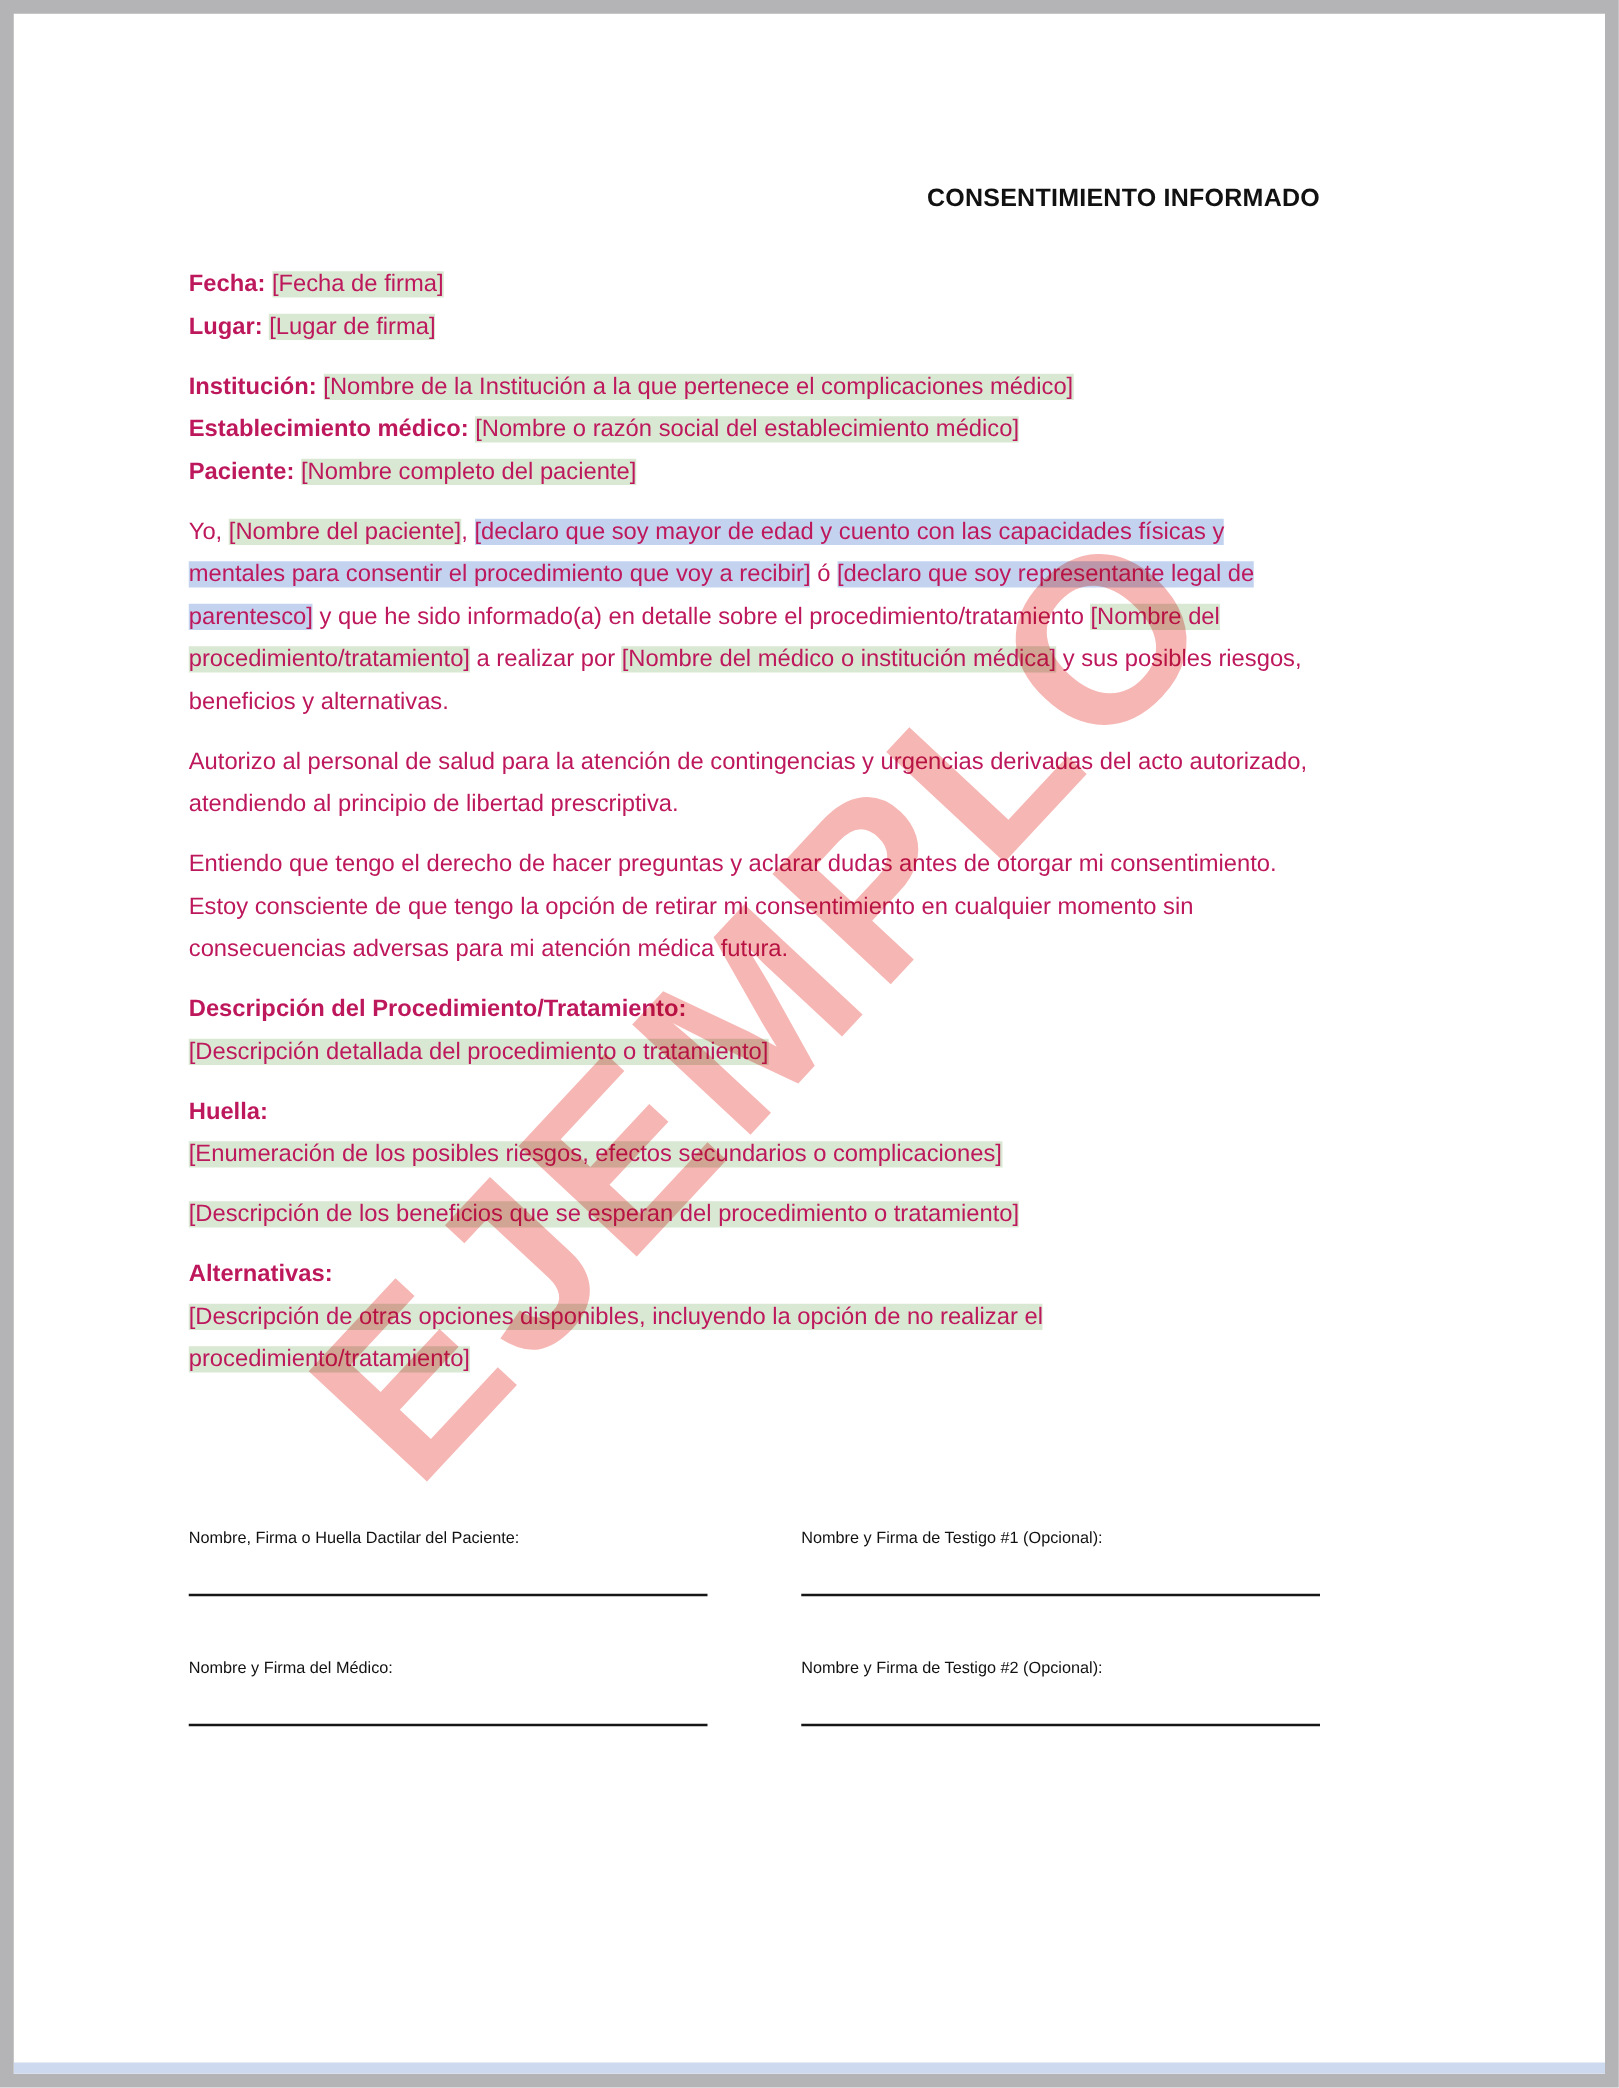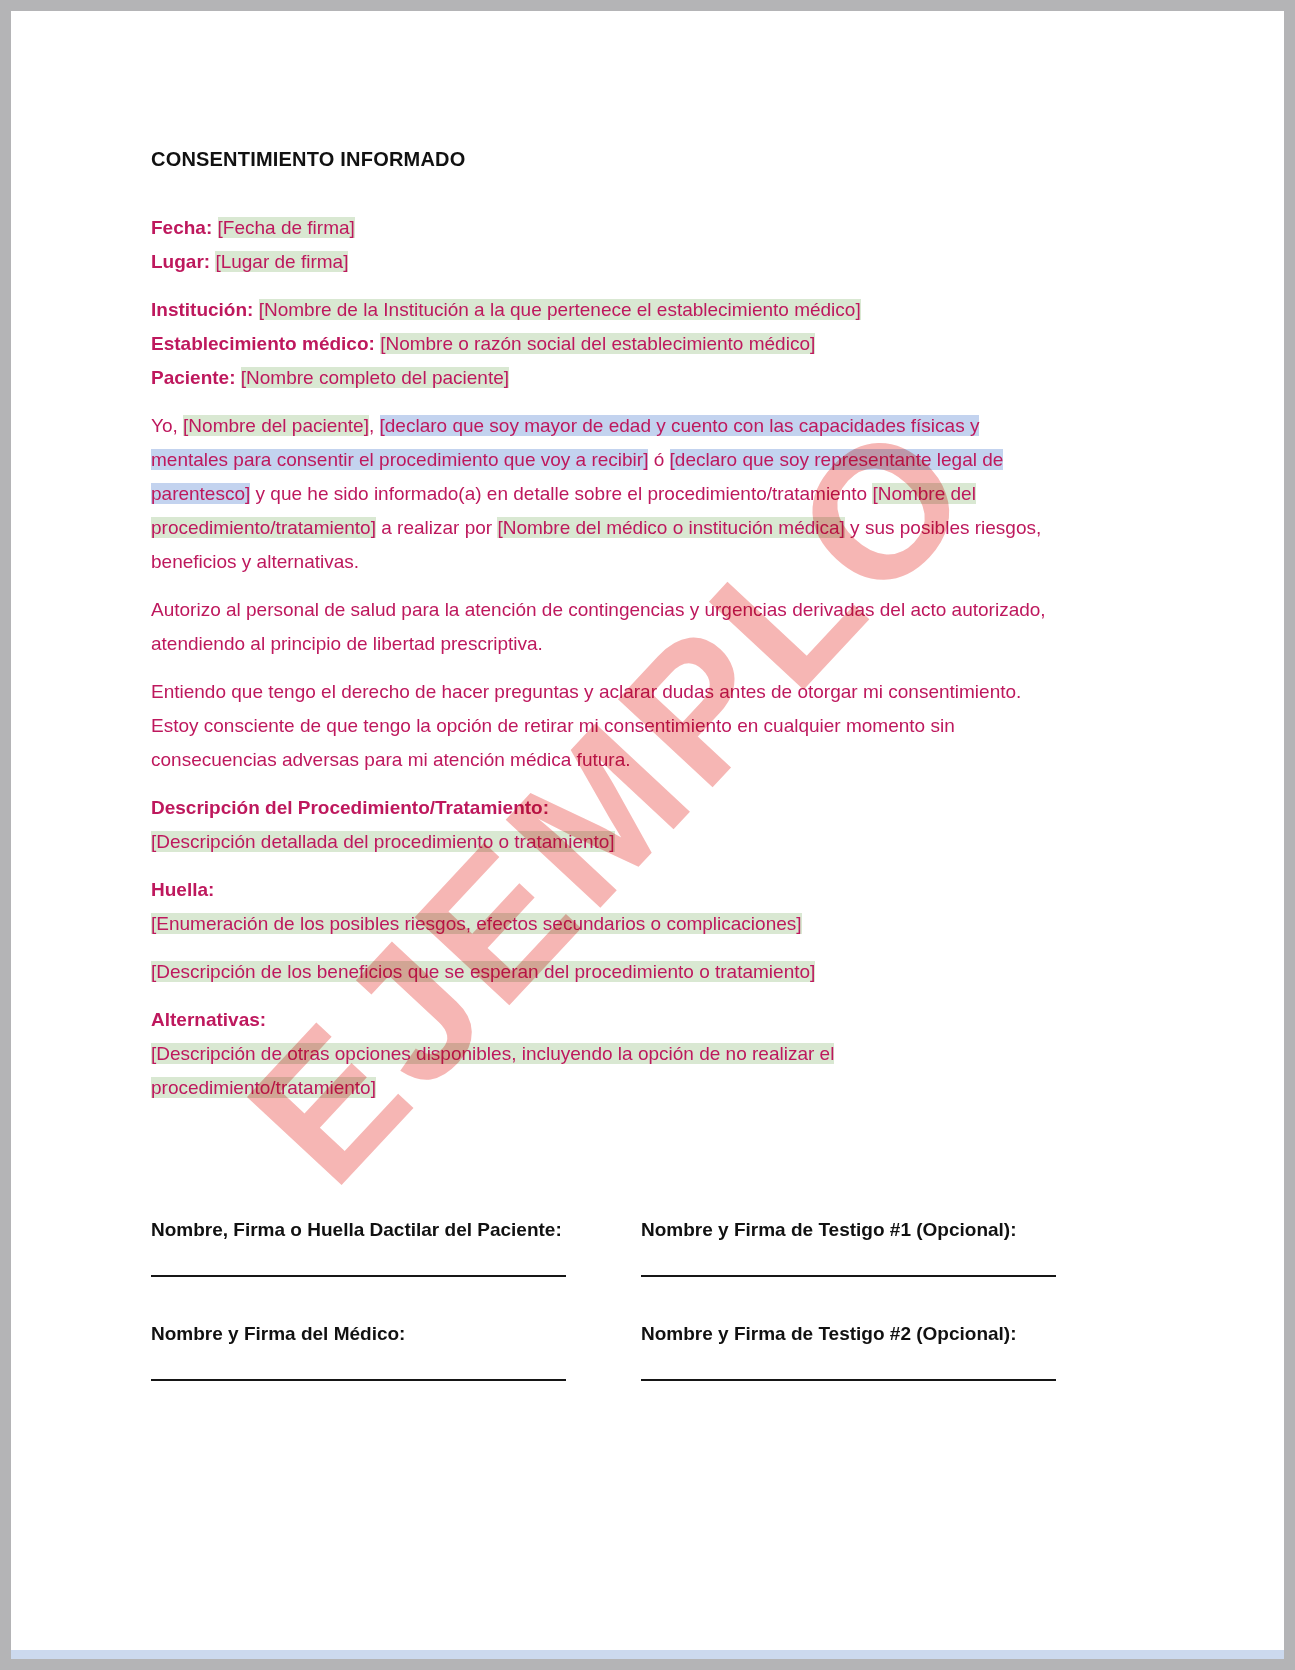--- a/index.html
+++ b/index.html
@@ -13,21 +13,21 @@
   .page {
     position: absolute;
     left: 11px; top: 11px; right: 11px; bottom: 11px;
     background: #ffffff;
     box-sizing: border-box;
     padding: 137px 228px 0 140px;
     overflow: hidden;
   }
   .title {
     margin: 0 0 40px 0;
-    text-align: left;
+    text-align: right;
     font-size: 20px;
     font-weight: bold;
     color: #111;
     letter-spacing: 0.2px;
   }
   p { margin: 0; font-size: 19px; line-height: 34px; color: #be185d; }
   .block { margin-bottom: 14px; }
   .para-block { margin-bottom: 14px; }
   strong, .bold { font-weight: bold; }
   .hl-green { background: #d9e8d2; }
@@ -47,22 +47,22 @@
     pointer-events: none;
     z-index: 5;
   }
   .sig-grid {
     display: grid;
     grid-template-columns: 1fr 1fr;
     column-gap: 75px;
     margin-top: 108px;
   }
   .sig-label {
-    font-size: 19px;
-    font-weight: bold;
+    font-size: 13px;
+    font-weight: normal;
     line-height: 34px;
     white-space: nowrap;
     color: #111;
   }
   .sig-line {
     height: 28px;
     border-bottom: 2px solid #161616;
     margin-bottom: 40px;
   }
   .bottom-strip {
@@ -80,21 +80,21 @@
   <div class="watermark">EJEMPLO</div>
 
   <h1 class="title">CONSENTIMIENTO INFORMADO</h1>
 
   <div class="block">
     <p><strong>Fecha:</strong> <span class="hl-green">[Fecha de firma]</span></p>
     <p><strong>Lugar:</strong> <span class="hl-green">[Lugar de firma]</span></p>
   </div>
 
   <div class="block">
-    <p><strong>Institución:</strong> <span class="hl-green">[Nombre de la Institución a la que pertenece el establecimiento médico]</span></p>
+    <p><strong>Institución:</strong> <span class="hl-green">[Nombre de la Institución a la que pertenece el complicaciones médico]</span></p>
     <p><strong>Establecimiento médico:</strong> <span class="hl-green">[Nombre o razón social del establecimiento médico]</span></p>
     <p><strong>Paciente:</strong> <span class="hl-green">[Nombre completo del paciente]</span></p>
   </div>
 
   <p class="para-block"><span>Yo, </span><span class="hl-green">[Nombre del paciente]</span><span>, </span><span class="hl-blue">[declaro que soy mayor de edad y cuento con las capacidades físicas y mentales para consentir el procedimiento que voy a recibir]</span><span> ó </span><span class="hl-blue">[declaro que soy representante legal de parentesco]</span><span> y que he sido informado(a) en detalle sobre el procedimiento/tratamiento  </span><span class="hl-green">[Nombre del procedimiento/tratamiento]</span><span> a realizar por </span><span class="hl-green">[Nombre del médico o institución médica]</span><span> y sus posibles riesgos, beneficios y alternativas.</span></p>
 
   <p class="para-block">Autorizo al personal de salud para la atención de contingencias y urgencias derivadas del acto autorizado, atendiendo al principio de libertad prescriptiva.</p>
 
   <p class="para-block">Entiendo que tengo el derecho de hacer preguntas y aclarar dudas antes de otorgar mi consentimiento. Estoy consciente de que tengo la opción de retirar mi consentimiento en cualquier momento sin consecuencias adversas para mi atención médica futura.</p>
 

